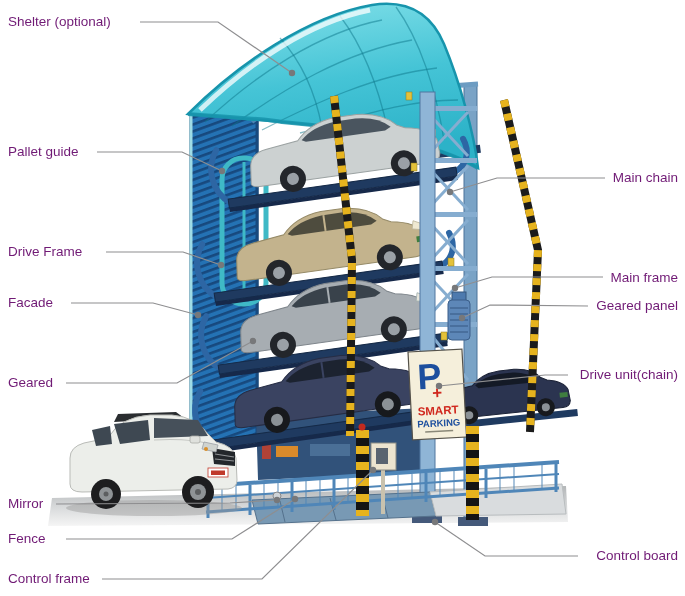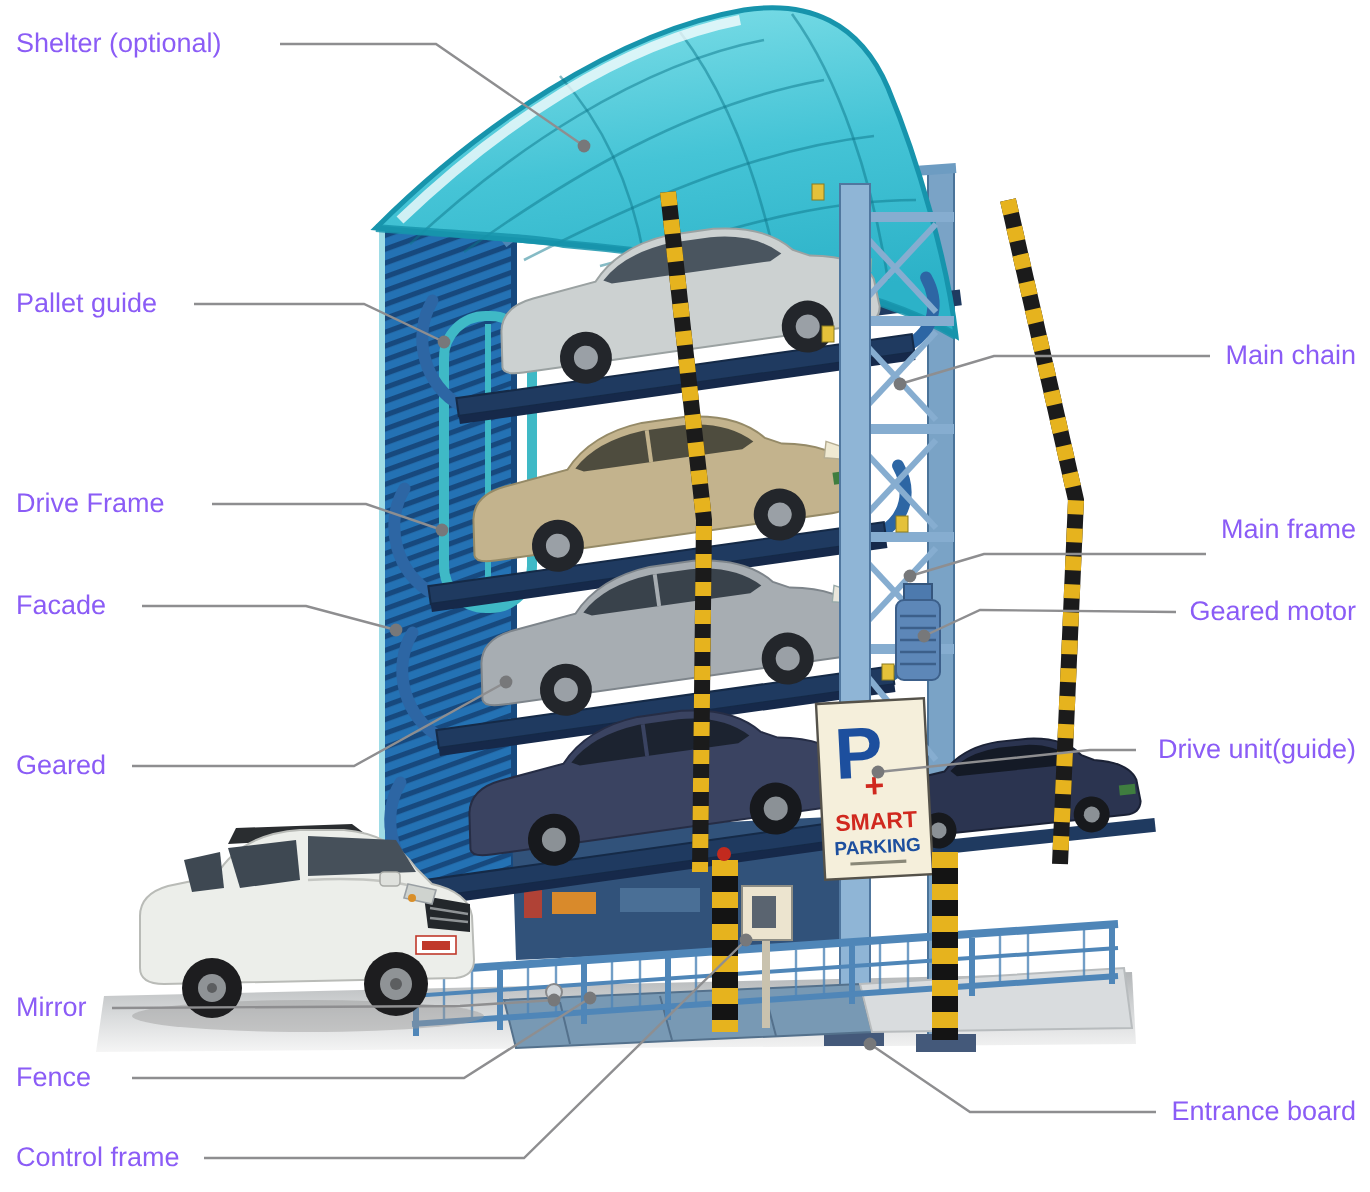--- a/index.html
+++ b/index.html
@@ -1,19 +1,19 @@
 <!DOCTYPE html>
 <html><head>
 <meta charset="utf-8">
 <style>
   html,body{margin:0;padding:0;background:#fff;}
   #stage{position:relative;width:685px;height:596px;background:#ffffff;overflow:hidden;
          font-family:"Liberation Sans",sans-serif;}
   #art{position:absolute;left:0;top:0;}
-  .lbl{position:absolute;font-size:13.5px;line-height:16px;color:#8b5cf6;white-space:nowrap;}
+  .lbl{position:absolute;font-size:13.5px;line-height:16px;color:#701a75;white-space:nowrap;}
   .lbl.r{right:7px;text-align:left;}
 </style>
 </head>
 <body>
 
 <div id="stage">
 
 <svg id="art" width="685" height="596" viewBox="0 0 685 596">
   <defs>
     <linearGradient id="gndGrad" x1="0" y1="0" x2="0" y2="1">
@@ -329,18 +329,18 @@
 <div class="lbl" style="left:8px;top:14px">Shelter (optional)</div>
 <div class="lbl" style="left:8px;top:144px">Pallet guide</div>
 <div class="lbl" style="left:8px;top:244px">Drive Frame</div>
 <div class="lbl" style="left:8px;top:295px">Facade</div>
 <div class="lbl" style="left:8px;top:375px">Geared</div>
 <div class="lbl" style="left:8px;top:496px">Mirror</div>
 <div class="lbl" style="left:8px;top:531px">Fence</div>
 <div class="lbl" style="left:8px;top:571px">Control frame</div>
 
 <div class="lbl r" style="top:170px">Main chain</div>
-<div class="lbl r" style="top:257px">Main frame</div>
-<div class="lbl r" style="top:298px">Geared motor</div>
-<div class="lbl r" style="top:367px">Drive unit(guide)</div>
-<div class="lbl r" style="top:548px">Entrance board</div>
+<div class="lbl r" style="top:270px">Main frame</div>
+<div class="lbl r" style="top:298px">Geared panel</div>
+<div class="lbl r" style="top:367px">Drive unit(chain)</div>
+<div class="lbl r" style="top:548px">Control board</div>
 
 </div>
 
 </body></html>

